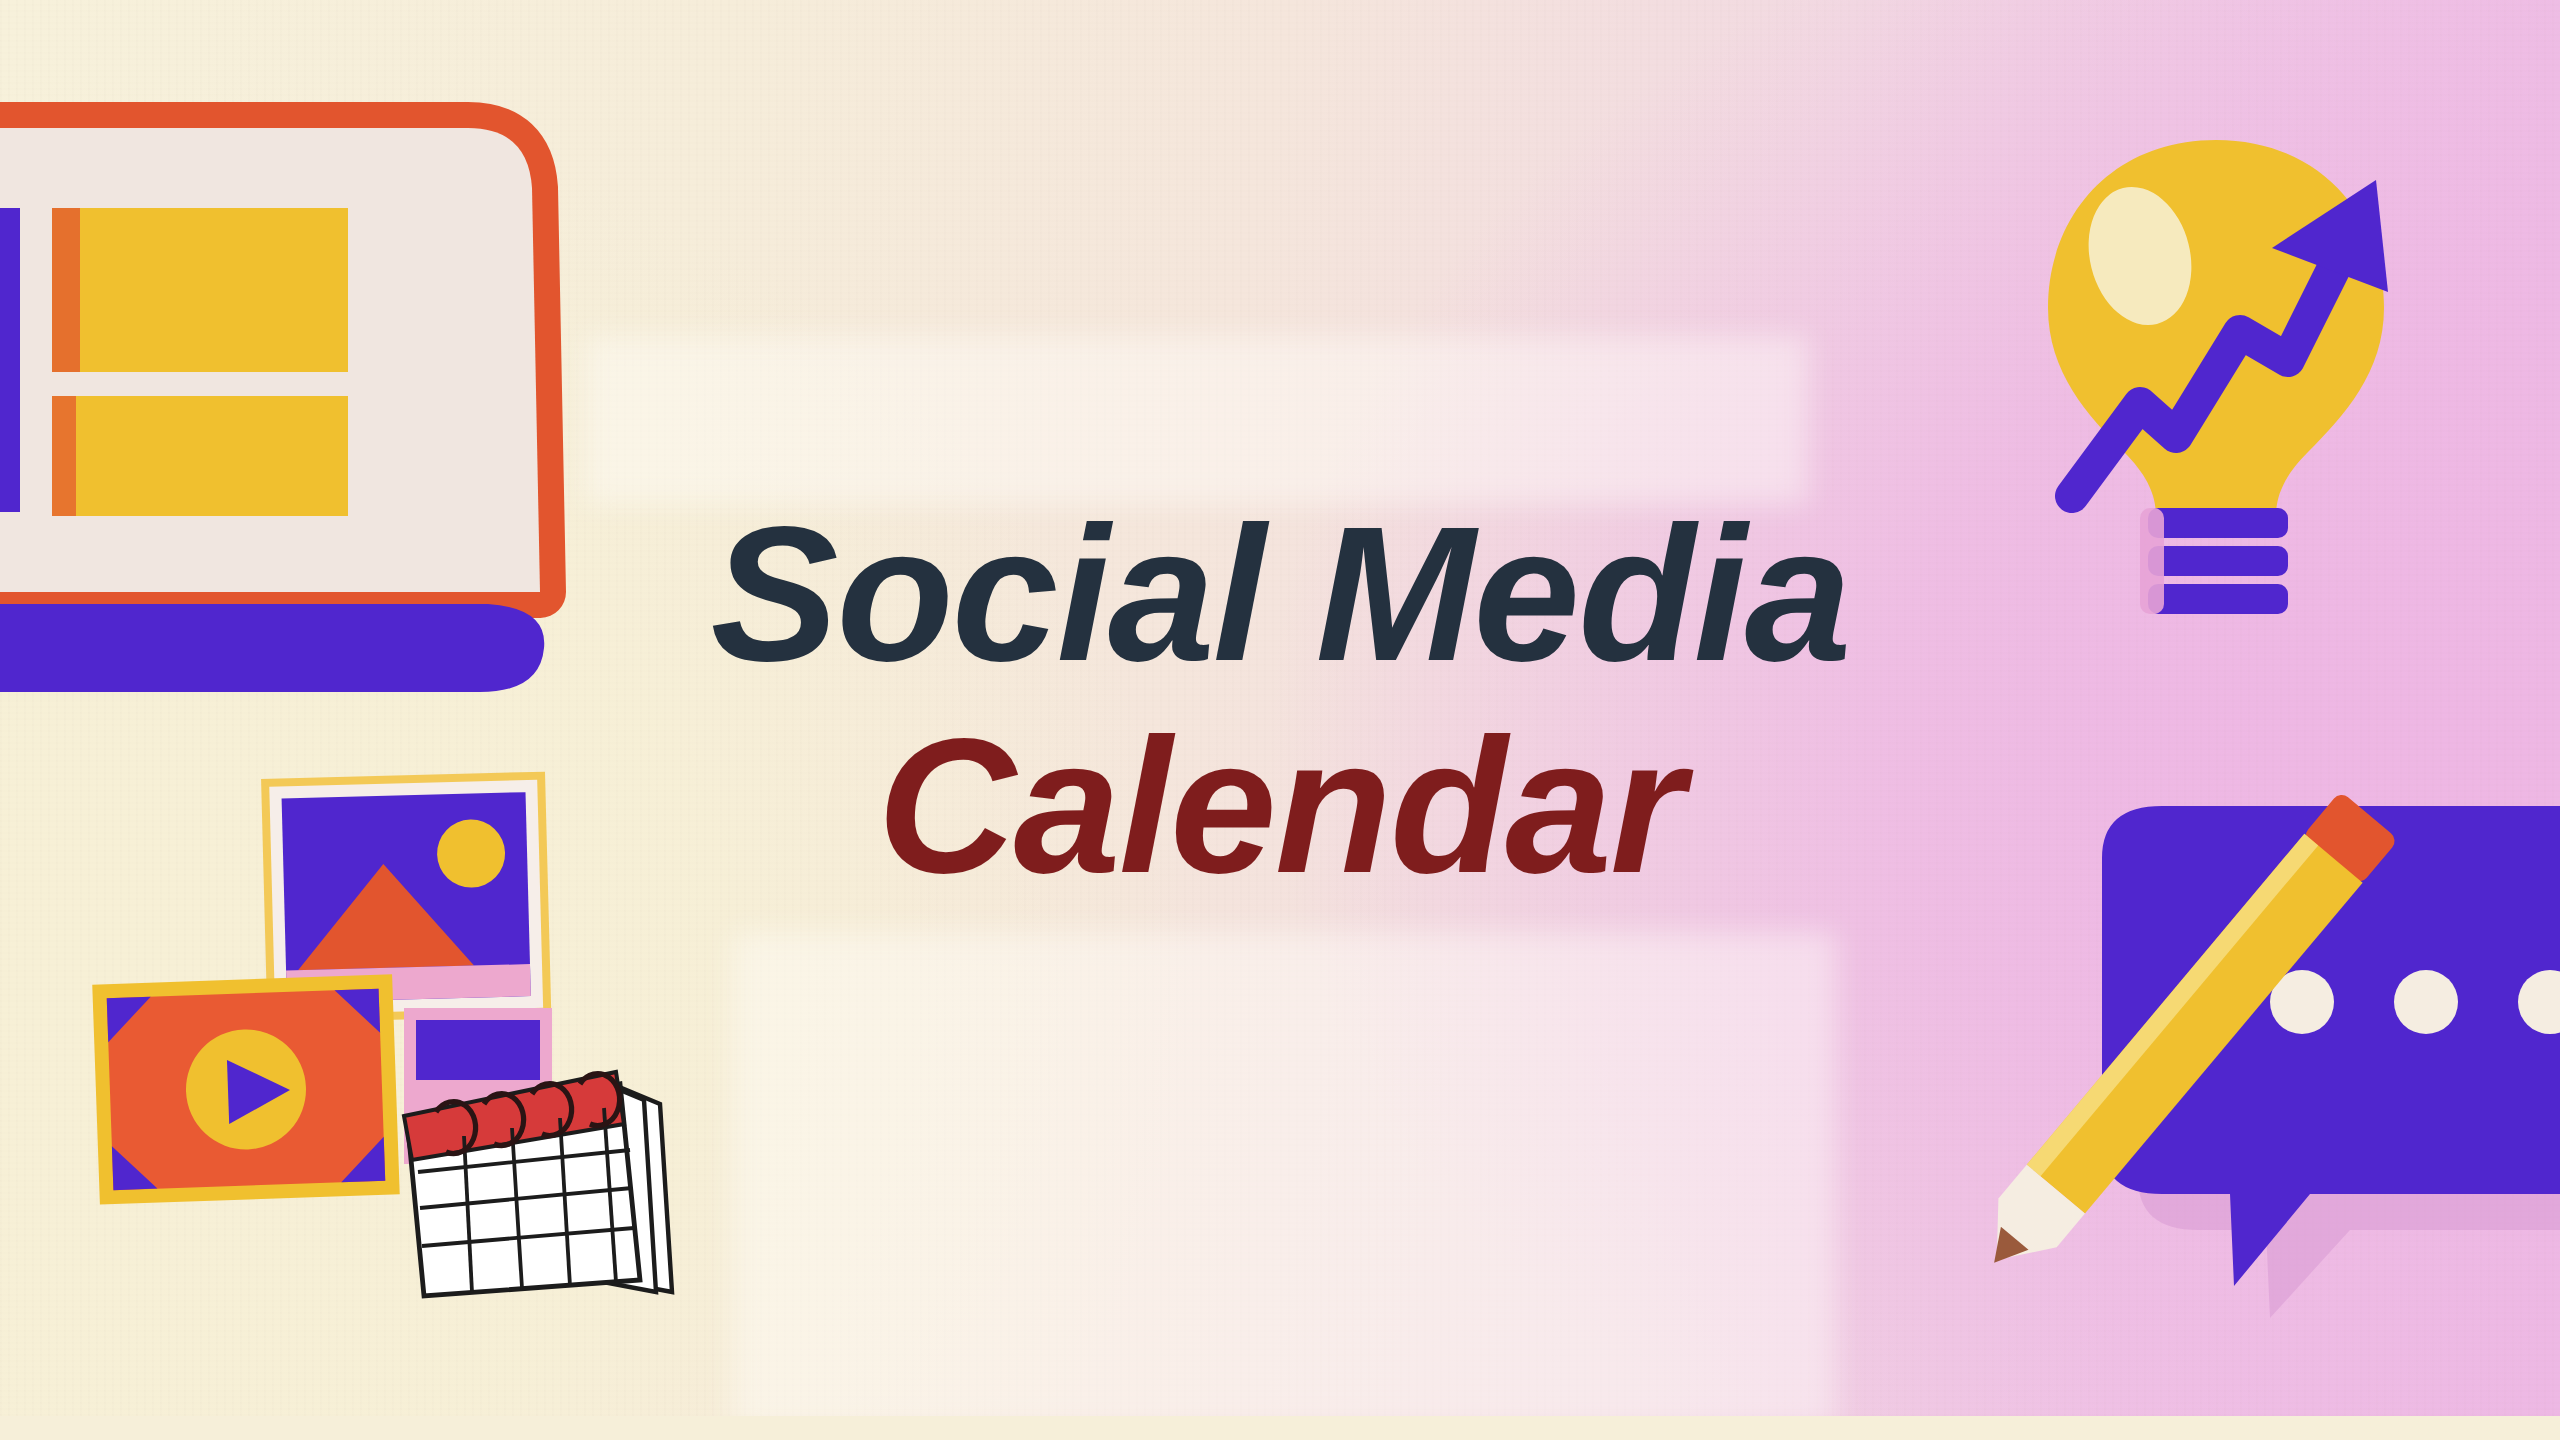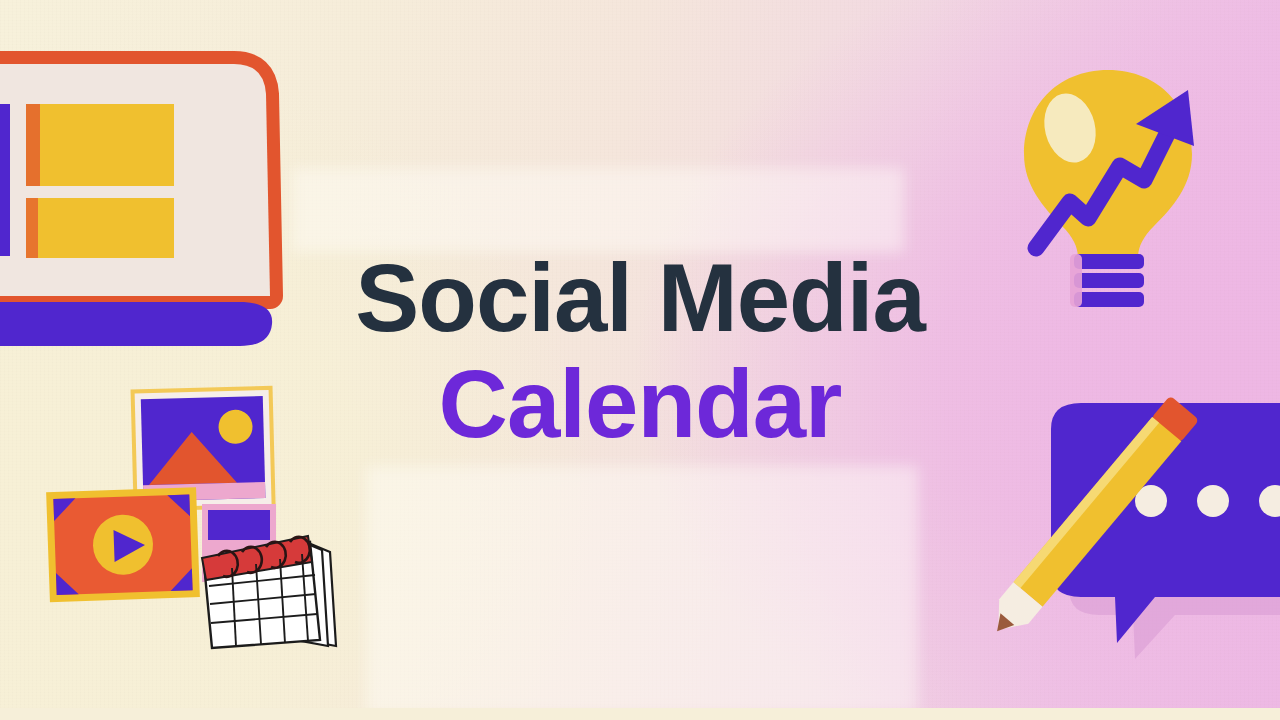--- a/index.html
+++ b/index.html
@@ -8,20 +8,21 @@
     font-family:"Liberation Sans", sans-serif;
     position:relative;
     background:#F6EFD9;
   }
 
   
   #canvas {
     position:absolute; inset:0;
     width:1280px; height:708px;
     overflow:hidden;
+    font-style:italic;
   }
   .bg-base {
     position:absolute; inset:0;
     background:
       radial-gradient(ellipse 900px 680px at 96% 52%, #EEB7E4 0%, rgba(238,183,228,0.75) 32%, rgba(238,183,228,0.0) 66%),
       radial-gradient(ellipse 760px 640px at 4% 70%, #F7F0D6 0%, rgba(247,240,214,0.85) 40%, rgba(247,240,214,0) 72%),
       linear-gradient(100deg, #F7F1DB 0%, #F6EDDA 26%, #F5E6DC 46%, #F2D9E2 66%, #EFC4E5 84%, #EDB9E4 100%);
   }
   .bg-noise {
     position:absolute; inset:0;
@@ -53,21 +54,21 @@
     font-size:96px;
     font-weight:bold;
     letter-spacing:-1px;
     color:#24313F;
   }
   .title-line2 {
     display:block;
     font-size:96px;
     font-weight:bold;
     letter-spacing:-1px;
-    color:#6d28d9;
+    color:#7f1d1d;
     margin-top:10px;
   }
 
   
   .art { position:absolute; z-index:20; }
 
   
   #laptop { left:-66px; top:46px; width:350px; height:320px; }
 
   

